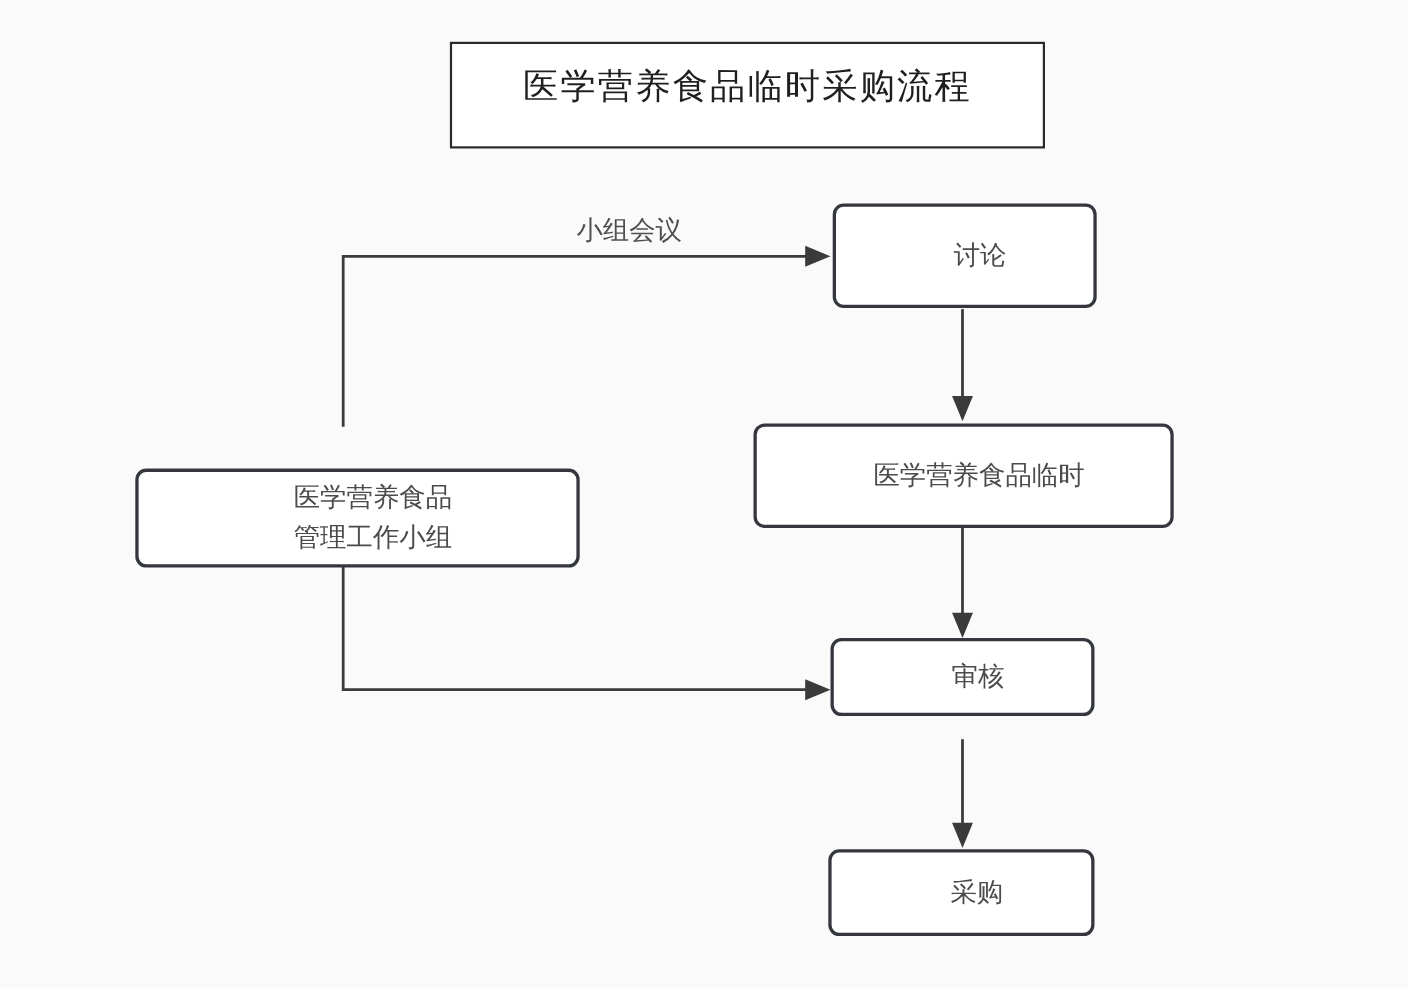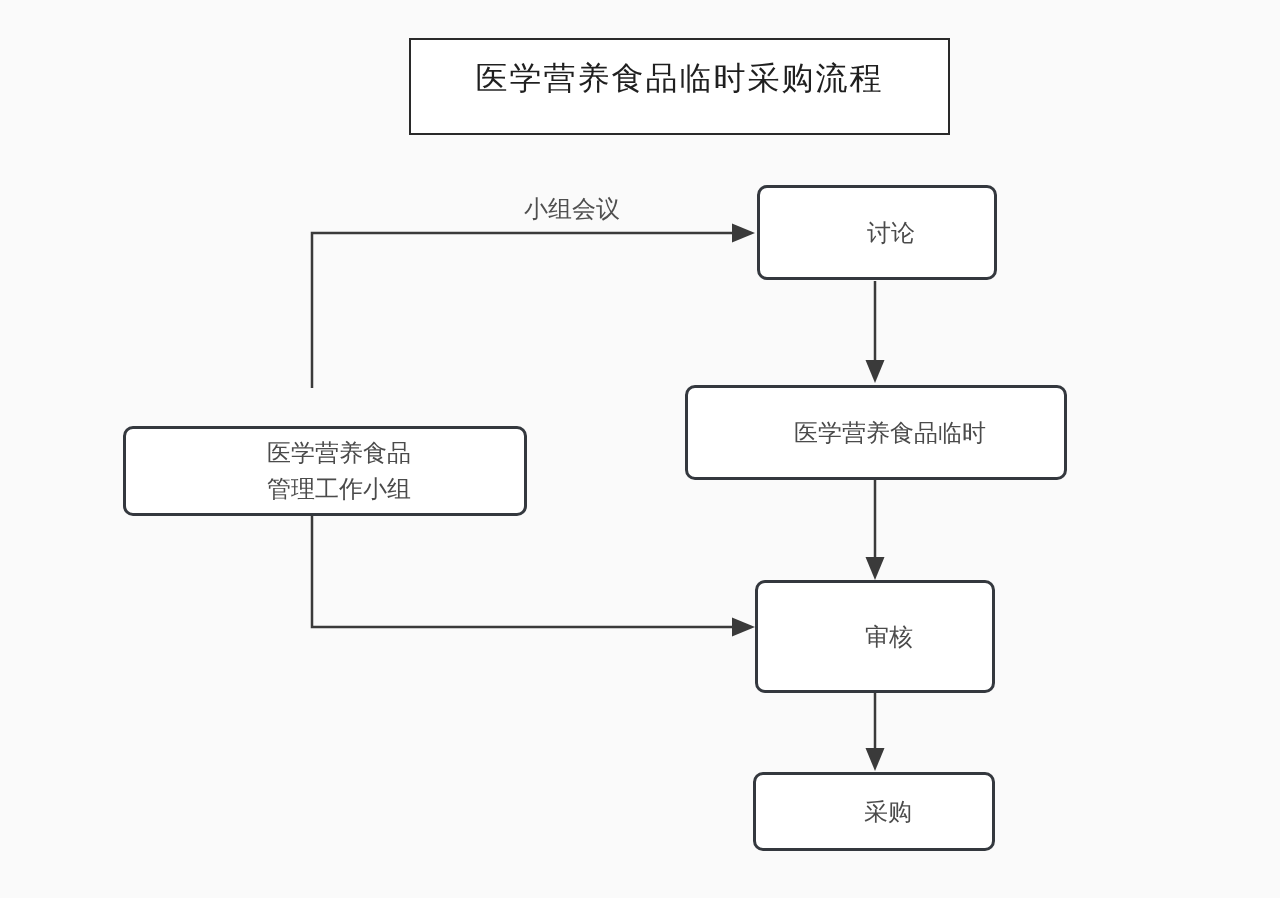--- a/index.html
+++ b/index.html
@@ -68,21 +68,21 @@
     color: var(--node-text);
     font-size: 24px;
     line-height: 36px;
     text-align: center;
     white-space: nowrap;
     padding-left: 28px;
   }
   .node-group    { left: 123px; top: 400px; width: 404px; height: 90px; margin-top: 26px; }
   .node-discuss  { left: 757px; top: 185px; width: 240px; height: 95px; }
   .node-form     { left: 685px; top: 385px; width: 382px; height: 95px; }
-  .node-review   { left: 755px; top: 580px; width: 240px; height: 113px; }
+  .node-review   { left: 755px; top: 580px; width: 240px; height: 71px; }
   .node-purchase { left: 753px; top: 772px; width: 242px; height: 79px; }
   .edge-label {
     position: absolute;
     left: 460px; top: 193px;
     width: 160px;
     text-align: right;
     font-size: 24px;
     color: var(--edge-label-text);
     white-space: nowrap;
   }

